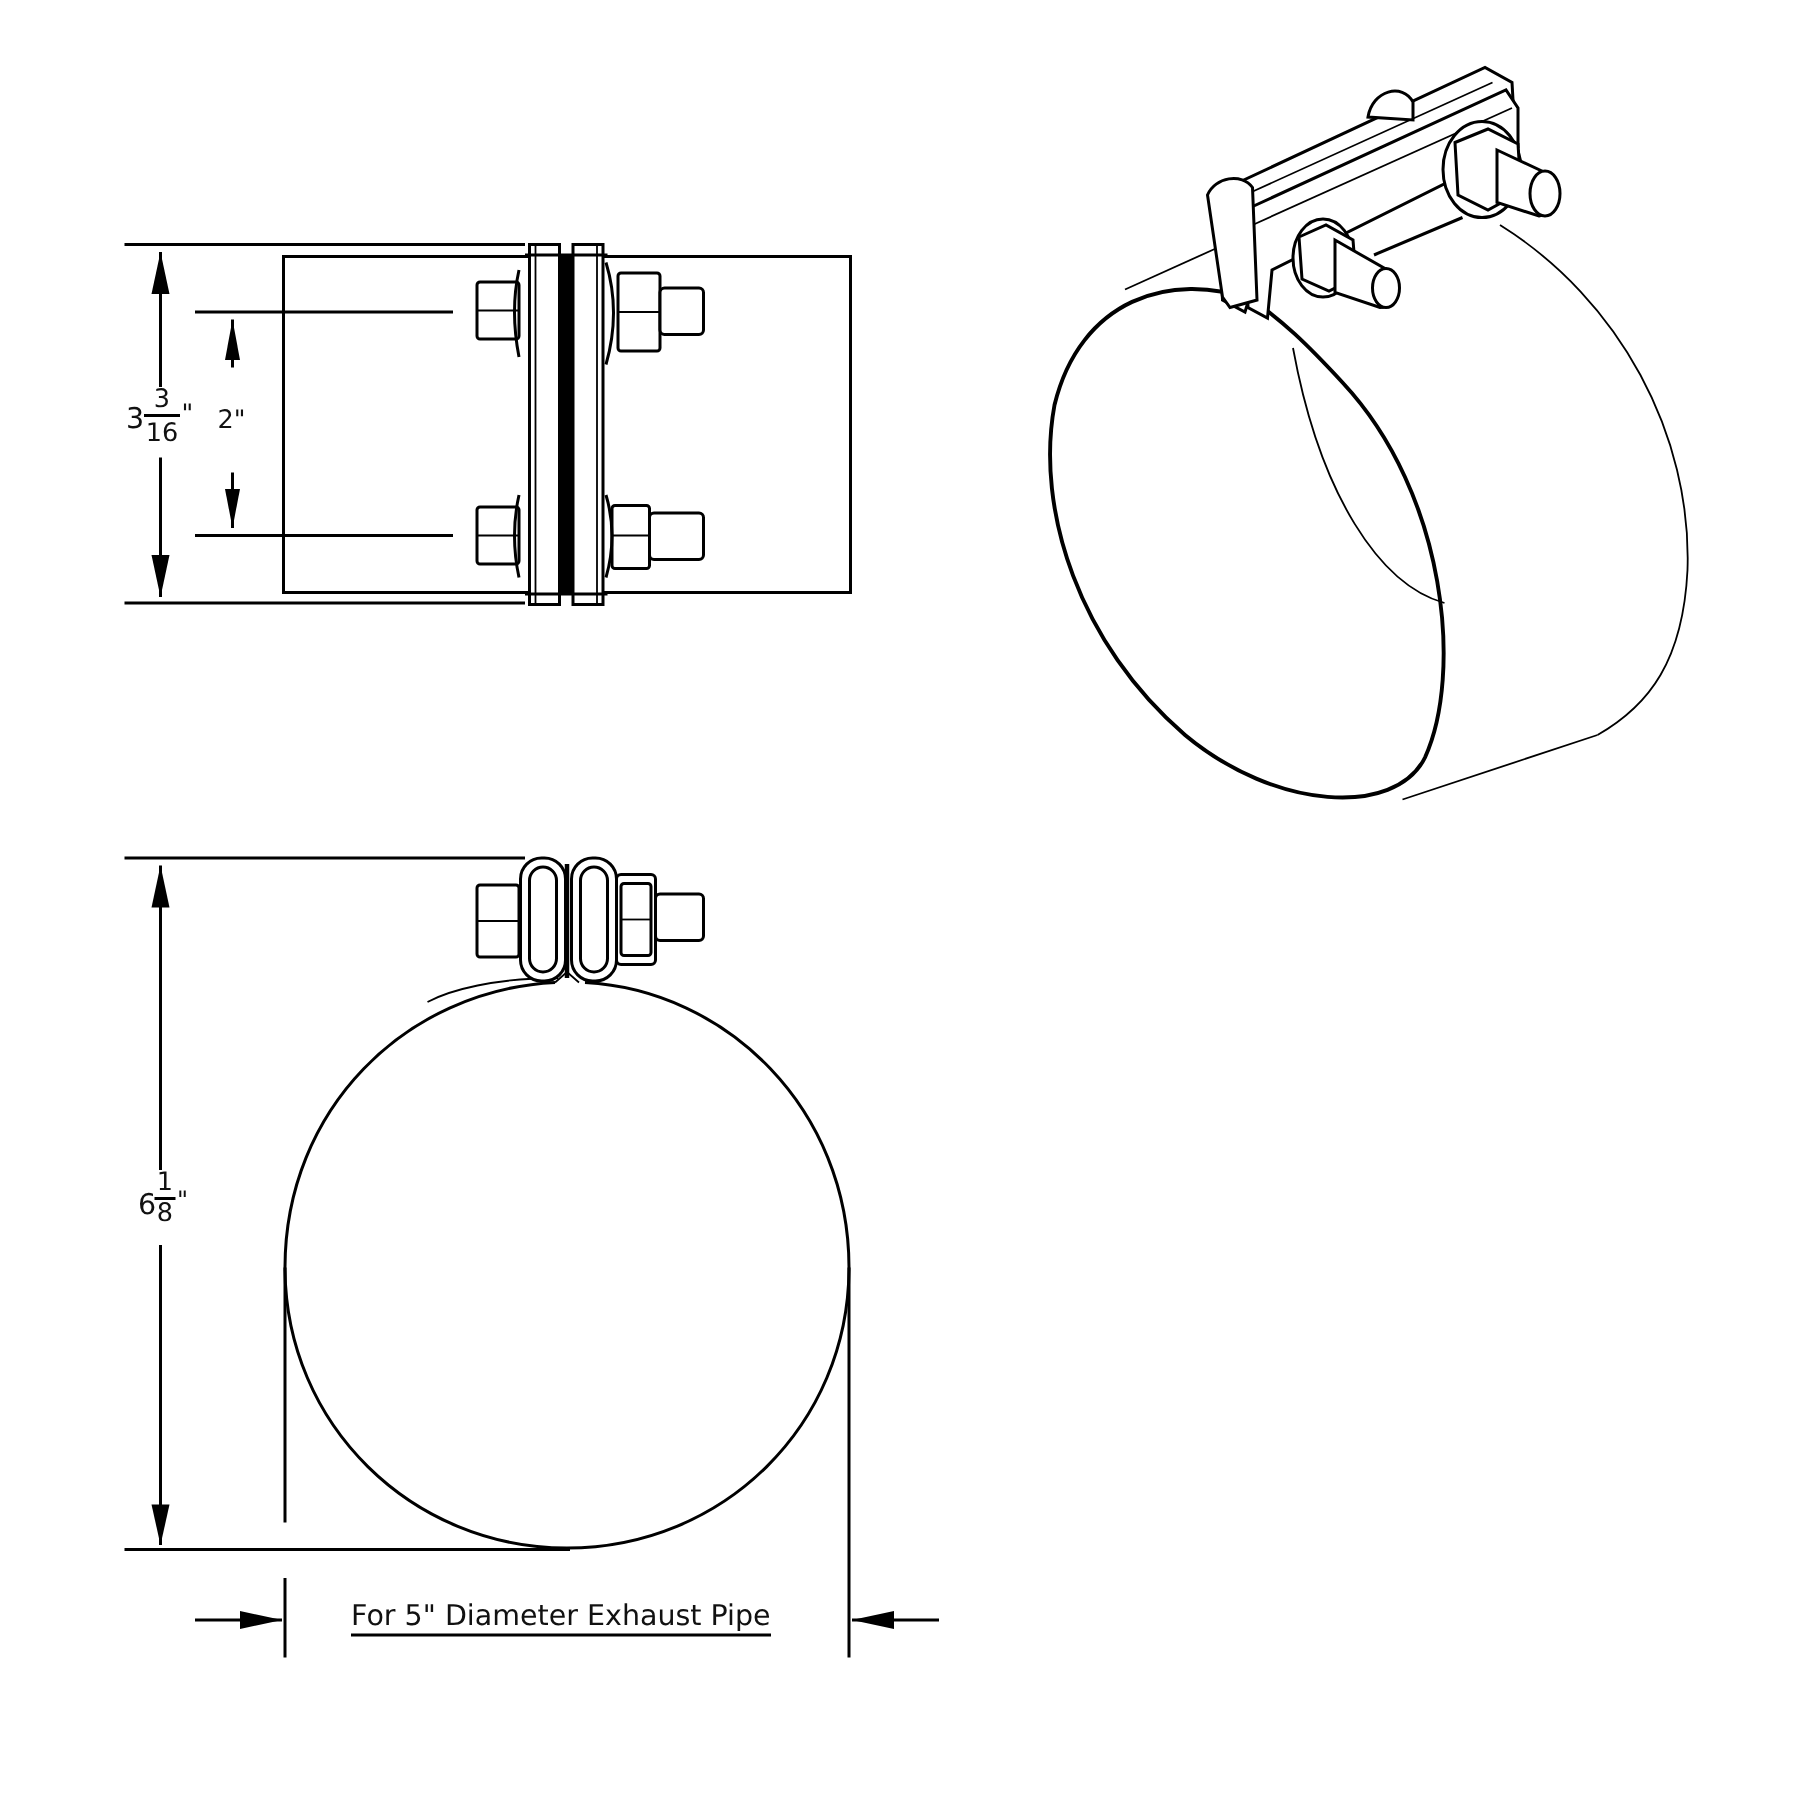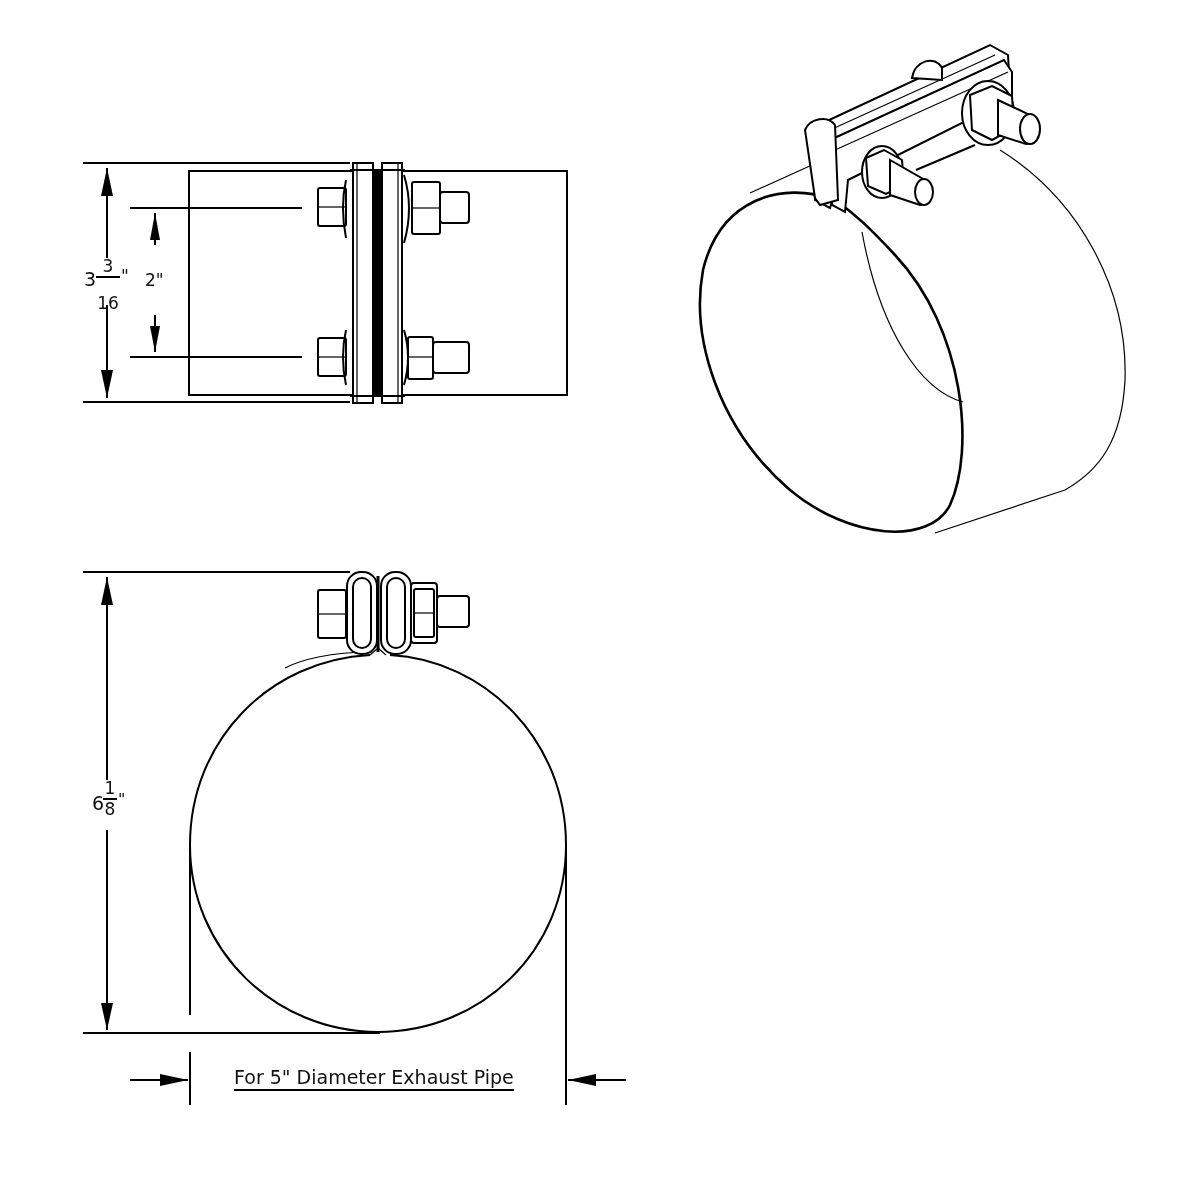--- a/index.html
+++ b/index.html
@@ -142,21 +142,21 @@
     <path class="fillw" d="M998,100 L1030,115 C1042,125 1038,142 1026,144 L998,135 Z"></path>
     <ellipse class="fillw" cx="1030" cy="129" rx="10" ry="15"></ellipse>
   </g>
 </svg>
 
 <div class="label" style="left:84px; top:268px; font-size:19px;">
   <span>3</span>
 </div>
 <div class="frac" style="left:96px; top:258px; font-size:17px; text-align:center; width:24px;">
   <div style="border-bottom:2px solid #000; padding-bottom:1px;">3</div>
-  <div style="padding-top:17px;">16</div>
+  <div style="padding-top:3px;">16</div>
 </div>
 <div class="label" style="left:121px; top:266px; font-size:17px;">"</div>
 
 <div class="label" style="left:145px; top:270px; font-size:17px;">2"</div>
 
 <div class="label" style="left:92px; top:792px; font-size:19px;">6</div>
 <div class="frac" style="left:103px; top:780px; font-size:17px; text-align:center; width:14px;">
   <div style="border-bottom:2px solid #000; padding-bottom:1px;">1</div>
   <div style="padding-top:1px;">8</div>
 </div>

